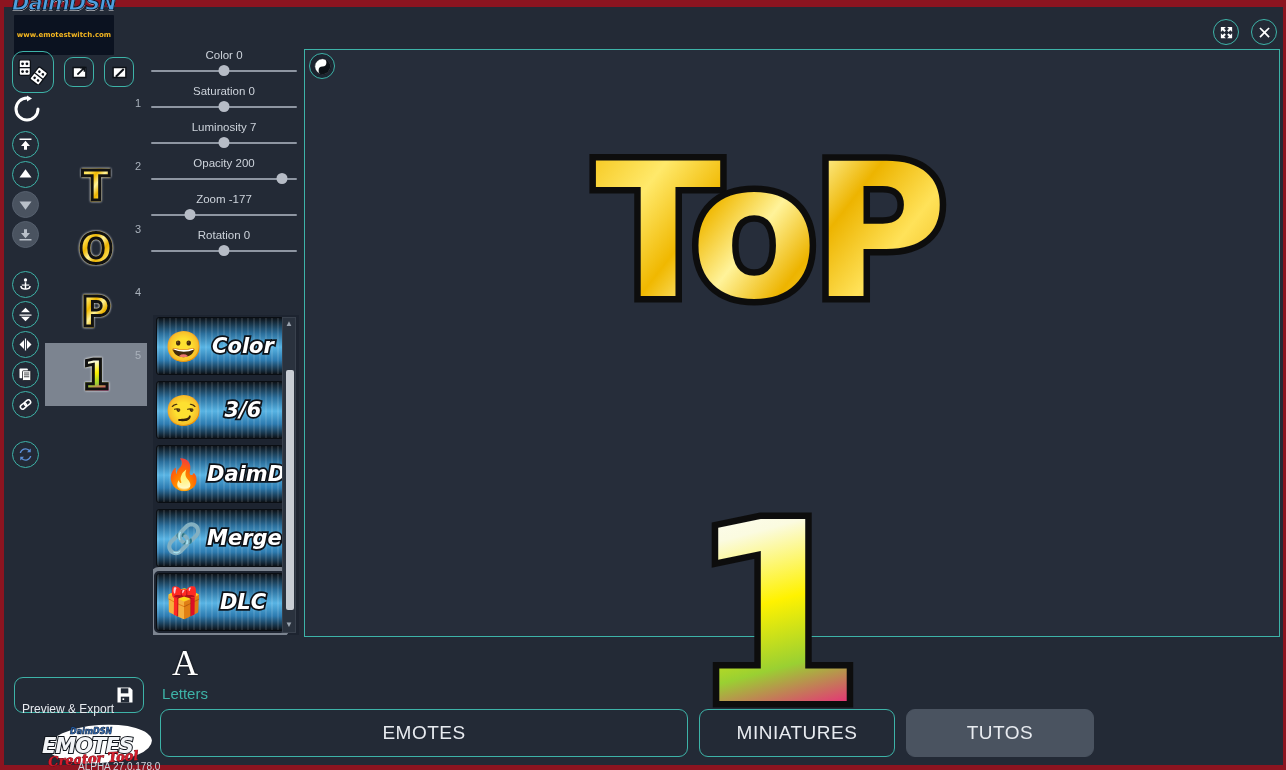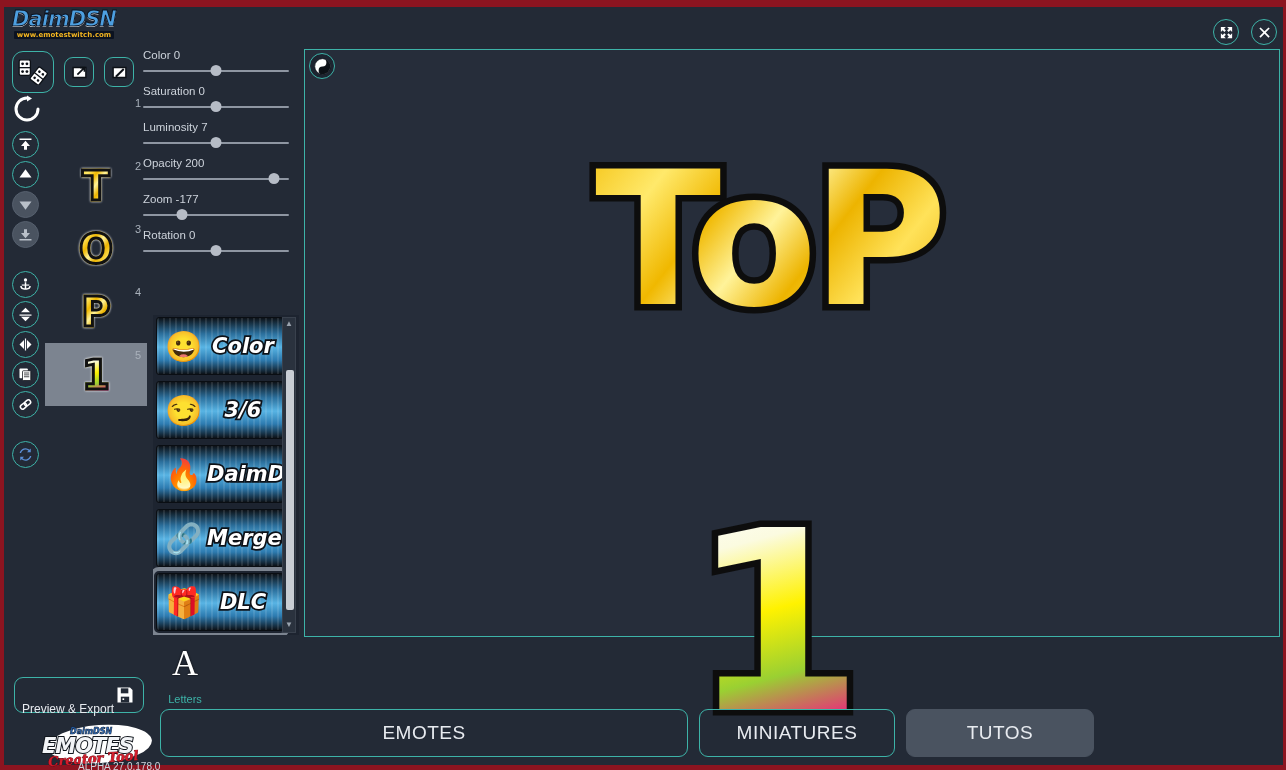--- a/index.html
+++ b/index.html
@@ -32,21 +32,21 @@
     -webkit-text-stroke: 1px #0b1220;
     text-shadow: 0 1px 0 #ffffff;
     line-height: 1;
   }
   .brand-sub {
     margin-top: 1px;
     background: #0b1220;
     color: #f3b520;
     font-size: 7px; font-weight: bold;
     letter-spacing: 0px;
-    padding: 0 3px;
+    padding: 16px 3px;
     border-radius: 1px;
     font-family: "DejaVu Sans", sans-serif;
   }
   
   .win-btns { position: absolute; right: 6px; top: 12px; display: flex; gap: 12px; }
   .win-btn {
     width: 26px; height: 26px; border-radius: 50%;
     border: 1.5px solid #3db3a8;
     display: flex; align-items: center; justify-content: center;
     cursor: pointer; background: transparent;
@@ -96,21 +96,21 @@
     background-clip: text; -webkit-background-clip: text;
   }
   .glyph-gold {
     background-image: linear-gradient(128deg,#f5c518 0%,#ffe96b 18%,#f0b800 34%,#fff39a 48%,#edb400 62%,#ffe259 78%,#e8ab00 100%);
   }
   .glyph-rainbow {
     background-image: linear-gradient(165deg,#ffffff 0%,#fbfbe0 20%,#fff200 45%,#9ad032 68%,#f02080 88%,#ff2fa0 100%);
   }
   .layer-thumb { font-size: 40px; -webkit-text-stroke: 3px #111111; paint-order: stroke fill; filter: drop-shadow(0 0 1px #ffffff); }
   
-  .sliders { position: absolute; left: 139px; top: 42px; width: 146px; }
+  .sliders { position: absolute; left: 147px; top: 42px; width: 146px; text-align: center; }
   .slider-group { margin-bottom: 13px; }
   .slider-label { font-size: 11.5px; color: #cdd3db; margin-bottom: 9px; }
   .slider-track {
     position: relative; height: 2px; background: #8e96a2; border-radius: 1px;
     cursor: pointer;
   }
   .slider-knob {
     position: absolute; top: -5px; width: 11px; height: 11px;
     border-radius: 50%; background: #b6bcc6; transform: translateX(-50%);
     cursor: pointer;
@@ -163,21 +163,21 @@
   
   .letters-btn {
     position: absolute; left: 158px; top: 638px;
     width: 46px; text-align: center; cursor: pointer;
   }
   .letters-icon {
     font-family: "Liberation Serif", serif;
     font-size: 36px; color: #ffffff; line-height: 1;
     text-shadow: 0 0 2px #000;
   }
-  .letters-label { font-size: 11px; color: #3db3a8; margin-top: 12px; }
+  .letters-label { font-size: 15px; color: #3db3a8; margin-top: 4px; }
   
   .export-btn {
     position: absolute; left: 10px; top: 670px;
     width: 130px; height: 36px;
     border: 1.5px solid #3db3a8; border-radius: 9px;
     display: flex; align-items: center; justify-content: space-between;
     padding: 0 8px 0 7px; cursor: pointer; background: transparent;
   }
   .export-label { font-size: 12px; color: #e7eaef; margin-top: 27px; }
   .export-btn svg { fill: #ffffff; width: 20px; height: 20px; }
@@ -218,21 +218,21 @@
     width: 976px; height: 588px;
     border: 1.5px solid #3db3a8;
     background: #262d3a;
   }
   .canvas-tool {
     position: absolute; left: 4px; top: 3px;
     width: 26px; height: 26px; border-radius: 50%;
     border: 1.5px solid #3db3a8; background: #1d2430;
     display: flex; align-items: center; justify-content: center; cursor: pointer;
   }
-  .art { position: absolute; left: 0; top: 8px; width: 100%; height: 100%; }
+  .art { position: absolute; left: 0; top: 0; width: 100%; height: 100%; }
   .art-top {
     position: absolute; left: 290px; top: 90px;
     font-family: "DejaVu Sans", sans-serif;
     font-weight: bold; font-size: 185px; line-height: 1;
     letter-spacing: -6px;
   }
   .art-one {
     position: absolute; left: 385px; top: 255px;
     font-family: "DejaVu Sans", sans-serif;
     font-weight: bold; font-size: 250px; line-height: 1;

